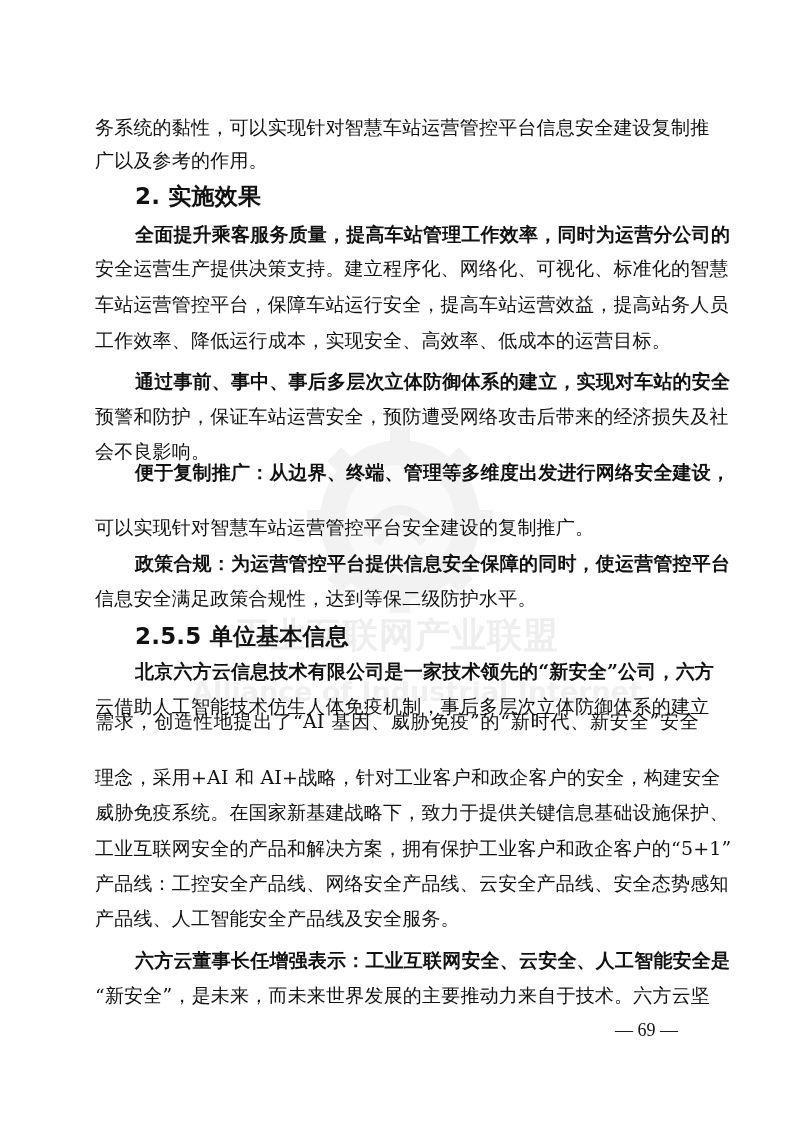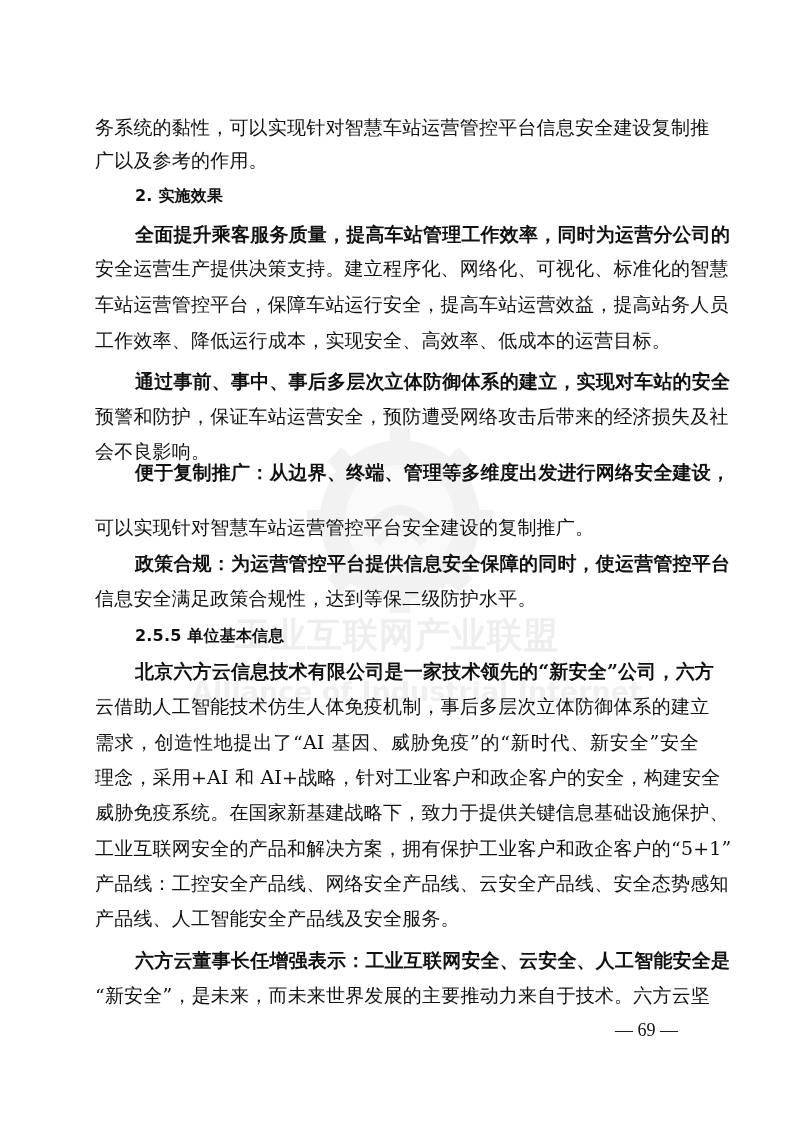--- a/index.html
+++ b/index.html
@@ -20,21 +20,21 @@
       color: #f0f0f0; white-space: nowrap;
     }
     .page { position: absolute; left: 95px; top: 0; width: 604px; z-index: 1; }
     .line {
       position: absolute; left: 0; width: 604px; height: 24px; line-height: 24px;
       font-size: 19px; white-space: nowrap; text-align: justify; text-align-last: justify;
       letter-spacing: 0.2px;
     }
     .line.last { text-align-last: left; }
     .indent { padding-left: 40px; width: 564px; font-weight: bold; }
-    .heading { font-weight: bold; font-family: "DejaVu Sans", sans-serif; font-size: 16px; text-align-last: left; }
+    .heading { font-weight: bold; font-family: "DejaVu Sans", sans-serif; font-size: 23px; text-align-last: left; }
     .page-number {
       position: absolute; left: 615px; top: 1020px; width: 85px; text-align: left;
       font-family: "Liberation Serif", serif; font-size: 18px; color: #111111; white-space: nowrap;
     }
   </style>
 </head>
 <body>
 
 <div class="watermark">
   <svg class="wm-logo" viewBox="0 0 190 190">
@@ -76,21 +76,21 @@
   <div class="line indent" style="top:460px">便于复制推广：从边界、终端、管理等多维度出发进行网络安全建设，</div>
   <div class="line last" style="top:515px">可以实现针对智慧车站运营管控平台安全建设的复制推广。</div>
 
   <div class="line indent" style="top:551px">政策合规：为运营管控平台提供信息安全保障的同时，使运营管控平台</div>
   <div class="line last" style="top:586px">信息安全满足政策合规性，达到等保二级防护水平。</div>
 
   <div class="line heading indent" style="top:624px">2.5.5   单位基本信息</div>
 
   <div class="line indent" style="top:659px">北京六方云信息技术有限公司是一家技术领先的“新安全”公司，六方</div>
   <div class="line" style="top:694px">云借助人工智能技术仿生人体免疫机制，事后多层次立体防御体系的建立</div>
-  <div class="line" style="top:730px">需求，创造性地提出了“AI 基因、威胁免疫”的“新时代、新安全”安全</div>
+  <div class="line" style="top:709px">需求，创造性地提出了“AI 基因、威胁免疫”的“新时代、新安全”安全</div>
   <div class="line" style="top:765px">理念，采用+AI 和 AI+战略，针对工业客户和政企客户的安全，构建安全</div>
   <div class="line" style="top:800px">威胁免疫系统。在国家新基建战略下，致力于提供关键信息基础设施保护、</div>
   <div class="line" style="top:836px">工业互联网安全的产品和解决方案，拥有保护工业客户和政企客户的“5+1”</div>
   <div class="line" style="top:871px">产品线：工控安全产品线、网络安全产品线、云安全产品线、安全态势感知</div>
   <div class="line last" style="top:906px">产品线、人工智能安全产品线及安全服务。</div>
 
   <div class="line indent" style="top:948px">六方云董事长任增强表示：工业互联网安全、云安全、人工智能安全是</div>
   <div class="line" style="top:983px">“新安全”，是未来，而未来世界发展的主要推动力来自于技术。六方云坚</div>
 </div>
 

